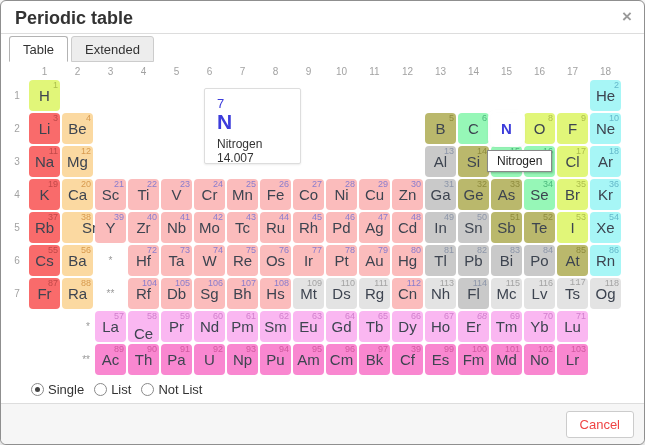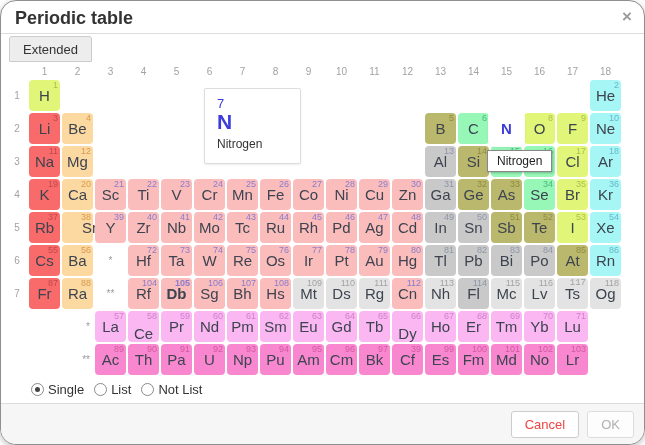--- a/index.html
+++ b/index.html
@@ -1,19 +1,19 @@
 <!DOCTYPE html>
 <html><head>
 <meta charset="utf-8">
 <style>
   * { margin:0; padding:0; box-sizing:border-box; }
   html,body { background:#fff; font-family:"Liberation Sans", sans-serif; }
   .dialog {
     position:relative; width:645px; height:445px;
-    background:#fff; border:1px solid #8f8f8f; border-radius:16px;
+    background:#fff; border:1px solid #8f8f8f; border-radius:6px;
     overflow:hidden; box-shadow:0 2px 6px rgba(0,0,0,.25);
   }
   .titlebar { position:relative; height:33px; border-bottom:1px solid #ddd; padding:7px 14px 0 14px; }
   .title { font-size:18px; font-weight:bold; color:#333; }
   .close { position:absolute; right:12px; top:6px; font-size:17px; font-weight:bold; color:#9a9a9a; cursor:pointer; line-height:20px; }
   .panel { position:relative; height:371px; }
   .tabs { display:flex; gap:3px; margin:2px 0 0 8px; height:26px; }
   .tab { font-size:13px; color:#333; padding:5px 13px 0 13px; border-radius:3px 3px 0 0; cursor:pointer; }
   .tab.active { background:#fff; border:1px solid #b3b3b3; border-bottom:1px solid #fff; position:relative; z-index:2; }
   .tab.inactive { background:#ededed; border:1px solid #ccc; }
@@ -67,20 +67,21 @@
 <body>
 
 <div class="dialog">
   <div class="titlebar">
     <span class="title">Periodic table</span>
     <span class="close">×</span>
   </div>
 
   <div class="panel">
     <div class="tabs">
+      <div class="tab active">Table</div>
       <div class="tab inactive">Extended</div>
     </div>
 
     <div class="pgrid">
         <div class="colhead" style="grid-area: 1 / 2;">1</div>
         <div class="colhead" style="grid-area: 1 / 3;">2</div>
         <div class="colhead" style="grid-area: 1 / 4;">3</div>
         <div class="colhead" style="grid-area: 1 / 5;">4</div>
         <div class="colhead" style="grid-area: 1 / 6;">5</div>
         <div class="colhead" style="grid-area: 1 / 7;">6</div>
@@ -395,21 +396,21 @@
           <span class="sym">Fr</span>
         </div>
         <div class="tile" style="grid-area: 8 / 3; background: rgb(251, 217, 161);">
           <span class="num" style="color: rgb(216, 154, 78);">88</span>
           <span class="sym">Ra</span>
         </div>
         <div class="tile" style="grid-area: 8 / 5; background: rgb(251, 188, 188);">
           <span class="num" style="color: rgb(138, 124, 205);">104</span>
           <span class="sym">Rf</span>
         </div>
-        <div class="tile" style="grid-area: 8 / 6; background: rgb(251, 188, 188); font-weight: bold;">
+        <div class="tile" style="grid-area: 8 / 6; background: rgb(251, 188, 188);">
           <span class="num" style="color: rgb(138, 124, 205);">105</span>
           <span class="sym">Db</span>
         </div>
         <div class="tile" style="grid-area: 8 / 7; background: rgb(251, 188, 188);">
           <span class="num" style="color: rgb(138, 124, 205);">106</span>
           <span class="sym">Sg</span>
         </div>
         <div class="tile" style="grid-area: 8 / 8; background: rgb(251, 188, 188);">
           <span class="num" style="color: rgb(138, 124, 205);">107</span>
           <span class="sym">Bh</span>
@@ -487,21 +488,21 @@
           <span class="sym">Eu</span>
         </div>
         <div class="tile" style="grid-area: 9 / 11; background: rgb(250, 183, 241);">
           <span class="num" style="color: rgb(208, 126, 204);">64</span>
           <span class="sym">Gd</span>
         </div>
         <div class="tile" style="grid-area: 9 / 12; background: rgb(250, 183, 241);">
           <span class="num" style="color: rgb(208, 126, 204);">65</span>
           <span class="sym">Tb</span>
         </div>
-        <div class="tile" style="grid-area: 9 / 13; background: rgb(250, 183, 241); align-items: flex-end;">
+        <div class="tile" style="grid-area: 9 / 13; background: rgb(250, 183, 241);">
           <span class="num" style="color: rgb(208, 126, 204);">66</span>
           <span class="sym">Dy</span>
         </div>
         <div class="tile" style="grid-area: 9 / 14; background: rgb(250, 183, 241);">
           <span class="num" style="color: rgb(208, 126, 204);">67</span>
           <span class="sym">Ho</span>
         </div>
         <div class="tile" style="grid-area: 9 / 15; background: rgb(250, 183, 241);">
           <span class="num" style="color: rgb(208, 126, 204); font-style: italic;">68</span>
           <span class="sym">Er</span>
@@ -577,20 +578,21 @@
         <div class="tile" style="grid-area: 10 / 18; background: rgb(249, 135, 208);">
           <span class="num" style="color: rgb(208, 90, 160);">103</span>
           <span class="sym">Lr</span>
         </div>
       </div>
 
     <div class="popup">
       <div class="pnum">7</div>
       <div class="psym">N</div>
       <div class="pname">Nitrogen</div>
+      <div class="pmass">14.007</div>
     </div>
 
     <div class="tooltip">Nitrogen</div>
 
     <div class="modes">
       <span class="mode">
         <span class="rdot on"></span>
         <span>Single</span>
       </span>
       <span class="mode">
@@ -599,15 +601,14 @@
       </span>
       <span class="mode">
         <span class="rdot"></span>
         <span>Not List</span>
       </span>
     </div>
   </div>
 
   <div class="footer">
     <button class="btn">Cancel</button>
-    <button class="btn disabled">OK</button>
   </div>
 </div>
 
 </body></html>

